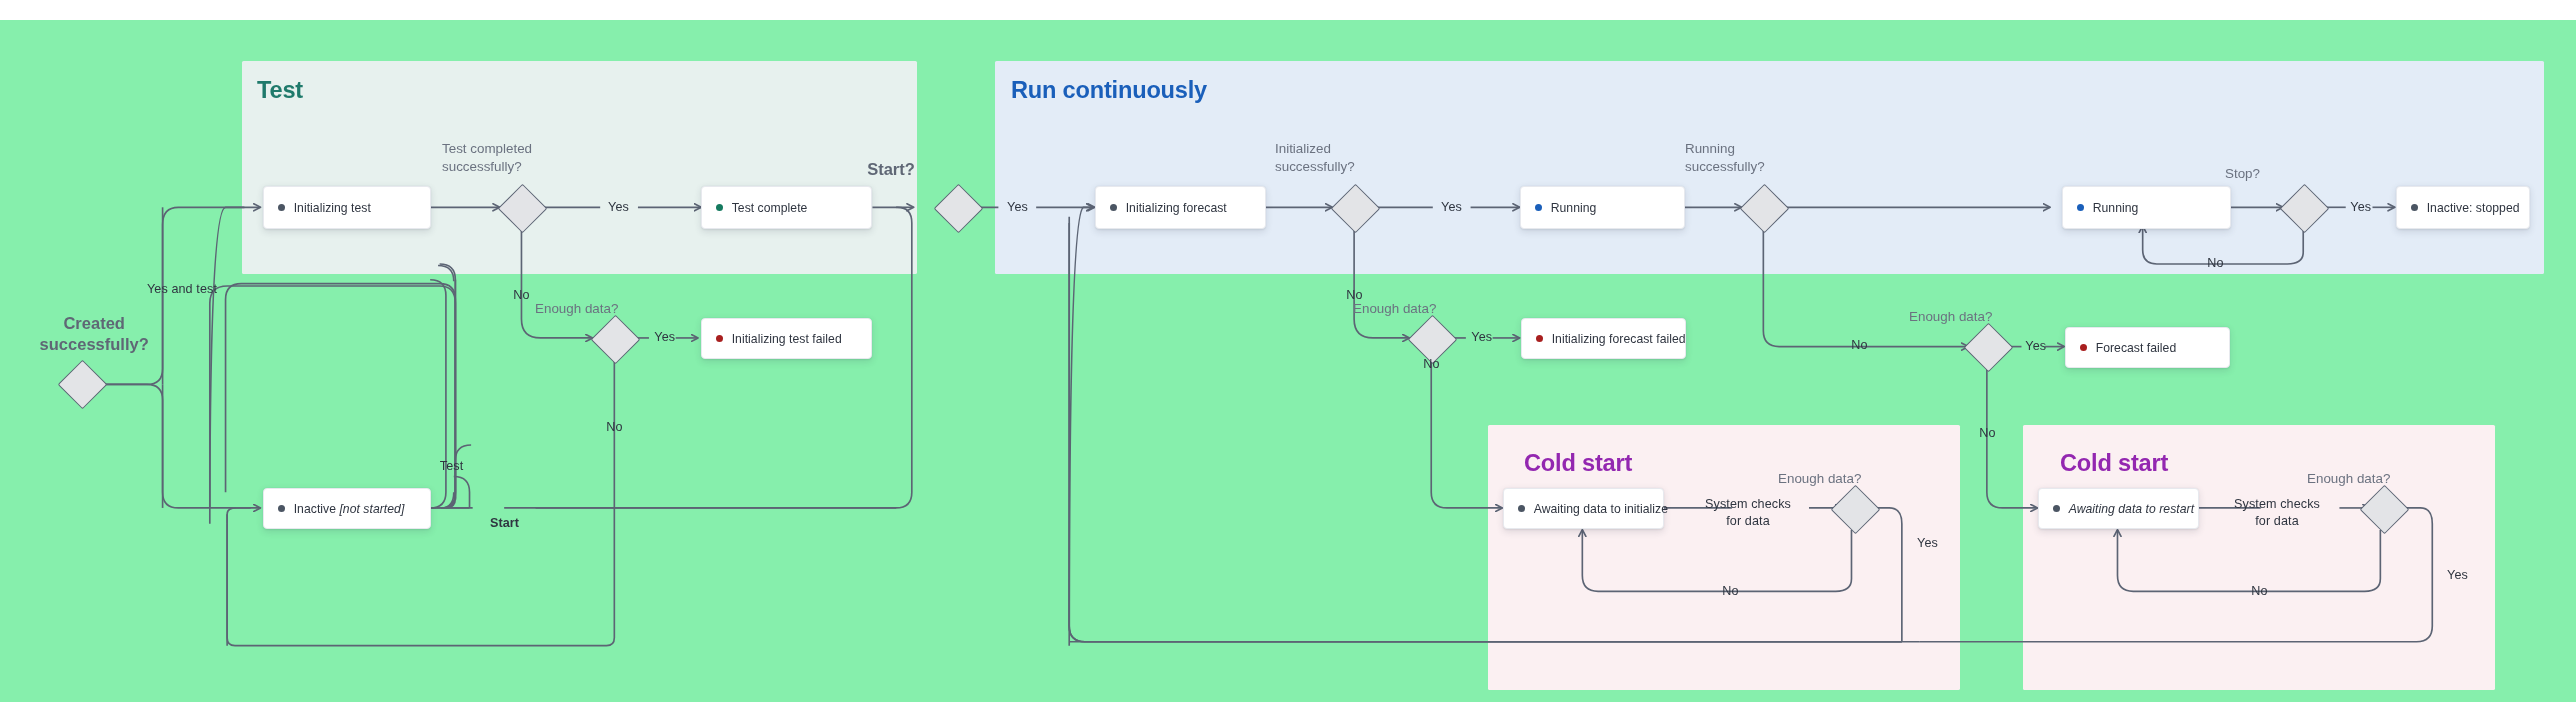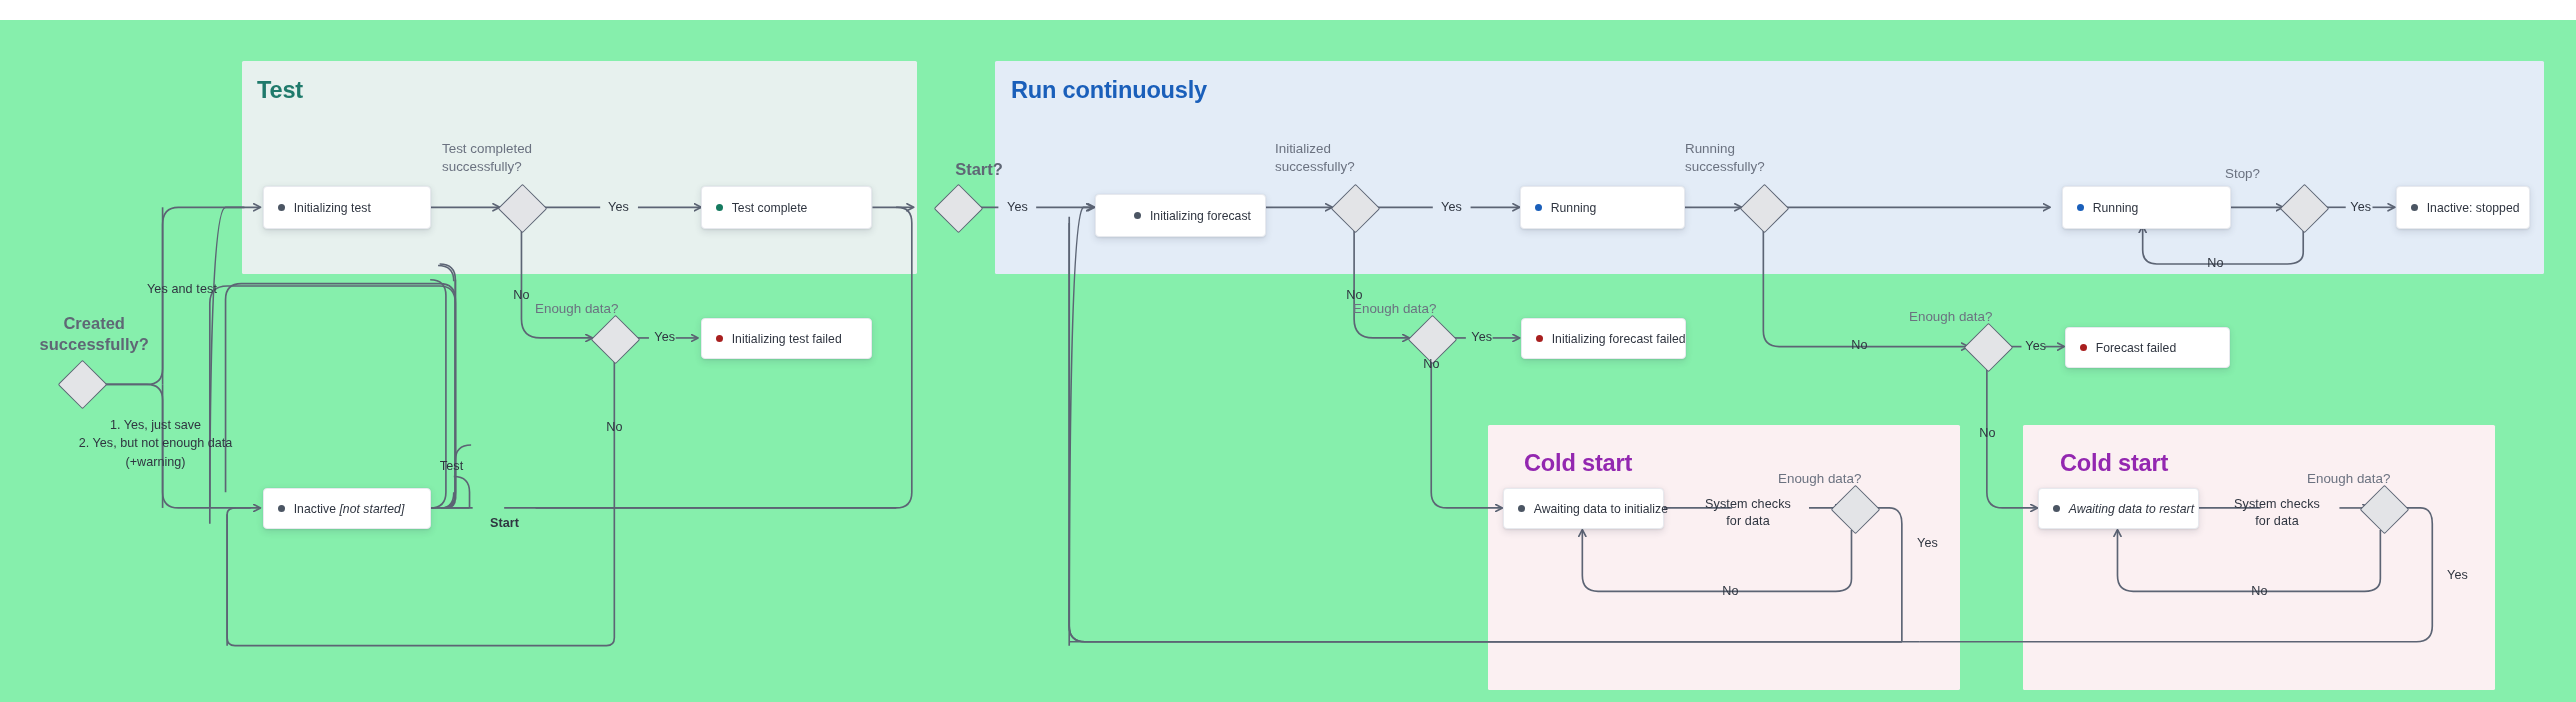--- a/index.html
+++ b/index.html
@@ -225,21 +225,21 @@
     <div>successfully?</div>
   </div>
 
   <div class="decision-caption" style="left:442px; top:120px; width:157px;">
     <div>Test completed</div>
     <div>successfully?</div>
   </div>
 
   <div class="decision-caption" style="left:535px; top:280px; width:157px;">Enough data?</div>
 
-  <div class="big-caption" style="left:924px; top:139px; width:110px;">Start?</div>
+  <div class="big-caption" style="left:836px; top:139px; width:110px;">Start?</div>
 
   <div class="decision-caption" style="left:1275px; top:120px; width:157px;">
     <div>Initialized</div>
     <div>successfully?</div>
   </div>
 
   <div class="decision-caption" style="left:1353px; top:280px; width:157px;">Enough data?</div>
 
   <div class="decision-caption" style="left:1685px; top:120px; width:157px;">
     <div>Running</div>
@@ -279,21 +279,21 @@
   <div class="node-box" style="left:701px; top:298px; width:171px; height:41px;">
     <span class="node-dot" style="background:#a81f1f;"></span>
     <span class="node-label">Initializing test failed</span>
   </div>
 
   <div class="node-box" style="left:263px; top:468px; width:168px; height:41px;">
     <span class="node-dot" style="background:#4b5563;"></span>
     <span class="node-label"><span>Inactive </span><i>[not started]</i></span>
   </div>
 
-  <div class="node-box" style="left:1095px; top:174px; width:171px; height:43px;justify-content:flex-end;">
+  <div class="node-box" style="left:1095px; top:166px; width:171px; height:43px;">
     <span class="node-dot" style="background:#4b5563;"></span>
     <span class="node-label">Initializing forecast</span>
   </div>
 
   <div class="node-box" style="left:1521px; top:298px; width:165px; height:41px;">
     <span class="node-dot" style="background:#a81f1f;"></span>
     <span class="node-label">Initializing forecast failed</span>
   </div>
 
   <div class="node-box" style="left:1520px; top:166px; width:165px; height:43px;">
@@ -321,25 +321,20 @@
     <span class="node-label">Awaiting data to initialize</span>
   </div>
 
   <div class="node-box" style="left:2038px; top:468px; width:161px; height:41px;font-style:italic;">
     <span class="node-dot" style="background:#4b5563;"></span>
     <span class="node-label">Awaiting data to restart</span>
   </div>
 
   <div class="edge-label" style="left:131px; top:262px; width:102px;">Yes and test</div>
 
-  <div class="list-caption" style="left:69px; top:396px; width:173px;">
-    <div>1. Yes, just save</div>
-    <div>2. Yes, but not enough data</div>
-    <div>(+warning)</div>
-  </div>
 
   <div class="edge-label" style="left:598px; top:180px; width:41px;">Yes</div>
   <div class="edge-label" style="left:501px; top:268px; width:41px;">No</div>
   <div class="edge-label" style="left:649px; top:310px; width:31.5px;">Yes</div>
   <div class="edge-label" style="left:594px; top:400px; width:41px;">No</div>
   <div class="edge-label" style="left:431px; top:439px; width:41px;">Test</div>
   <div class="edge-label" style="left:476px; top:496px; width:57px;font-weight:bold;">Start</div>
 
   <div class="edge-label" style="left:997px; top:180px; width:41px;">Yes</div>
 

